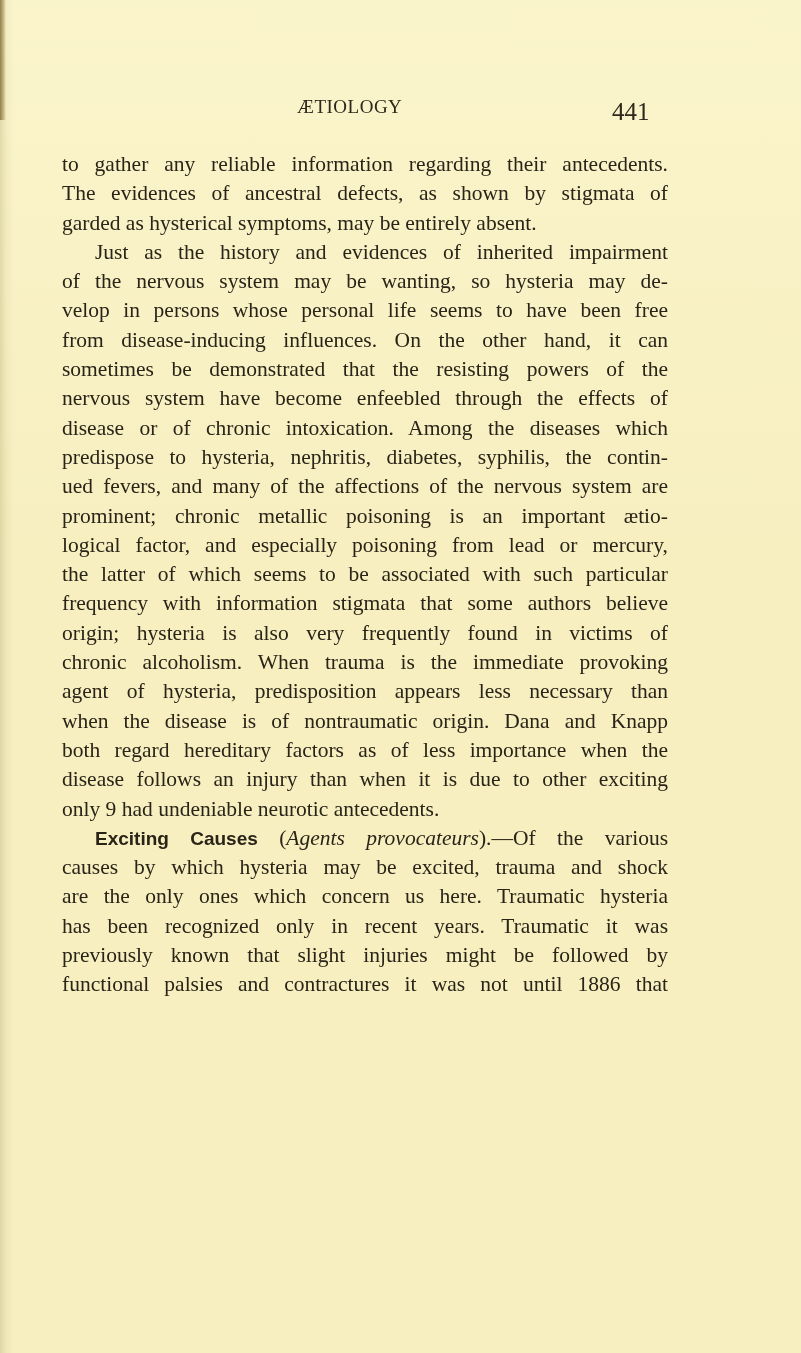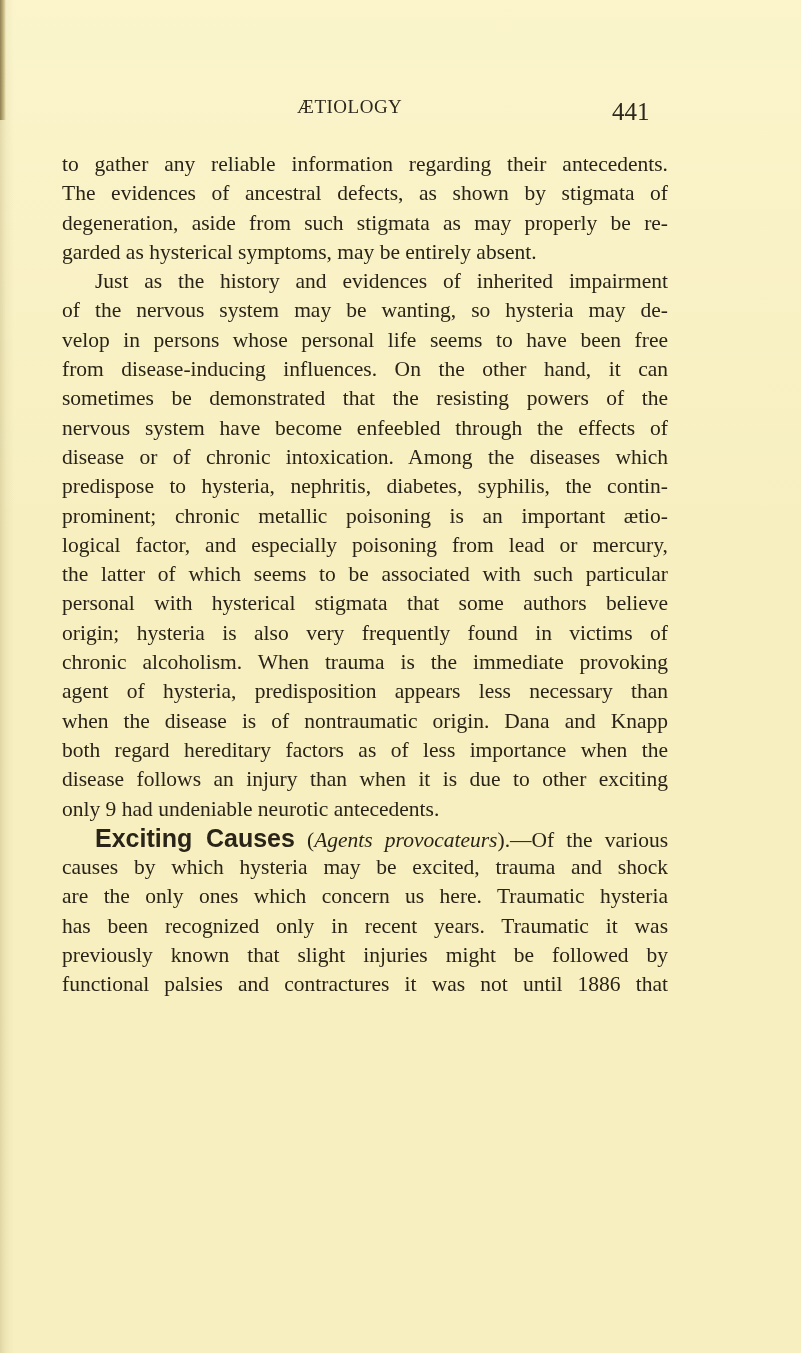--- a/index.html
+++ b/index.html
@@ -63,55 +63,55 @@
       text-align: justify;
       text-align-last: justify;
     }
     .line.last {
       text-align-last: left;
     }
     .line.indent {
       padding-left: 33px;
     }
     .it { font-style: italic; }
-    .bold { font-weight: bold; font-family: "Liberation Sans", "DejaVu Sans", sans-serif; font-size: 25px; }
+    .bold { font-weight: bold; font-family: "Liberation Sans", "DejaVu Sans", sans-serif; font-size: 19px; }
   </style>
 </head>
 <body>
 
 <div class="page">
   <div class="gutter-edge"></div>
 
   <div class="running-head">
     <span class="running-title">ÆTIOLOGY</span>
     <span class="page-number">441</span>
   </div>
 
   <div class="text-block">
 
     <div>
       <div class="line">to gather any reliable information regarding their antecedents.</div>
       <div class="line">The evidences of ancestral defects, as shown by stigmata of</div>
-      <div class="line">degeneration, aside from such stigmata as may properly be re-</div>
       <div class="line last">garded as hysterical symptoms, may be entirely absent.</div>
     </div>
 
     <div>
       <div class="line indent">Just as the history and evidences of inherited impairment</div>
       <div class="line">of the nervous system may be wanting, so hysteria may de-</div>
       <div class="line">velop in persons whose personal life seems to have been free</div>
       <div class="line">from disease-inducing influences.  On the other hand, it can</div>
       <div class="line">sometimes be demonstrated that the resisting powers of the</div>
       <div class="line">nervous system have become enfeebled through the effects of</div>
       <div class="line">disease or of chronic intoxication.  Among the diseases which</div>
       <div class="line">predispose to hysteria, nephritis, diabetes, syphilis, the contin-</div>
+      <div class="line">ued fevers, and many of the affections of the nervous system are</div>
       <div class="line">prominent; chronic metallic poisoning is an important ætio-</div>
       <div class="line">logical factor, and especially poisoning from lead or mercury,</div>
       <div class="line">the latter of which seems to be associated with such particular</div>
-      <div class="line">personal with hysterical stigmata that some authors believe</div>
+      <div class="line">frequency with information stigmata that some authors believe</div>
       <div class="line">origin; hysteria is also very frequently found in victims of</div>
       <div class="line">chronic alcoholism.  When trauma is the immediate provoking</div>
       <div class="line">agent of hysteria, predisposition appears less necessary than</div>
       <div class="line">when the disease is of nontraumatic origin.  Dana and Knapp</div>
       <div class="line">both regard hereditary factors as of less importance when the</div>
       <div class="line">disease follows an injury than when it is due to other exciting</div>
       <div class="line last">only 9 had undeniable neurotic antecedents.</div>
     </div>
 
     <div>

